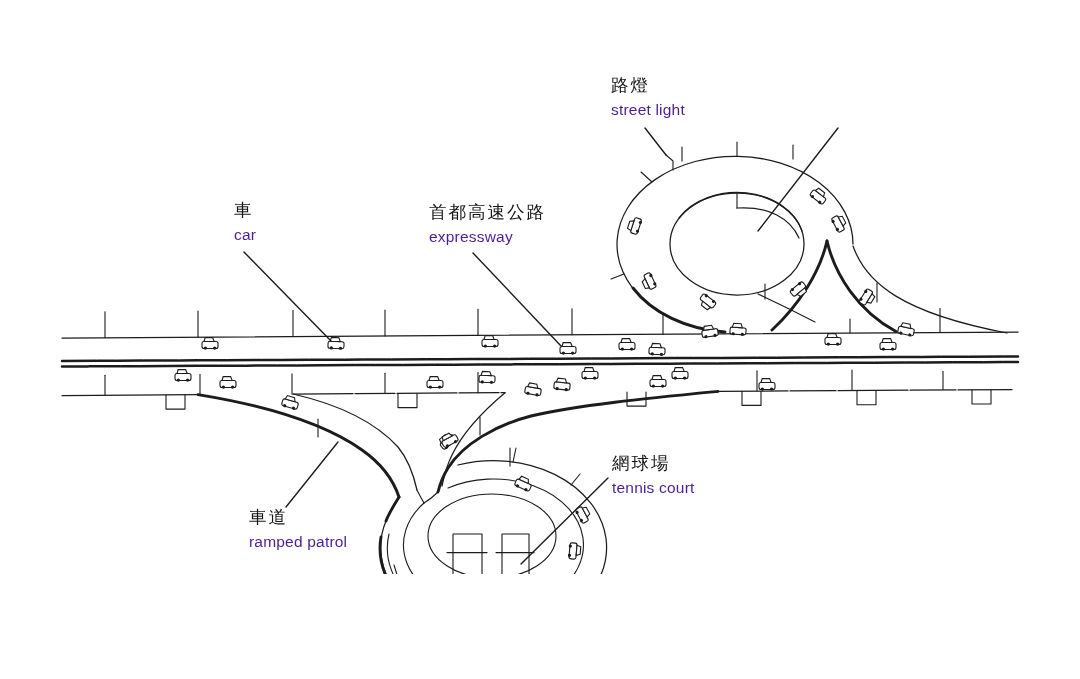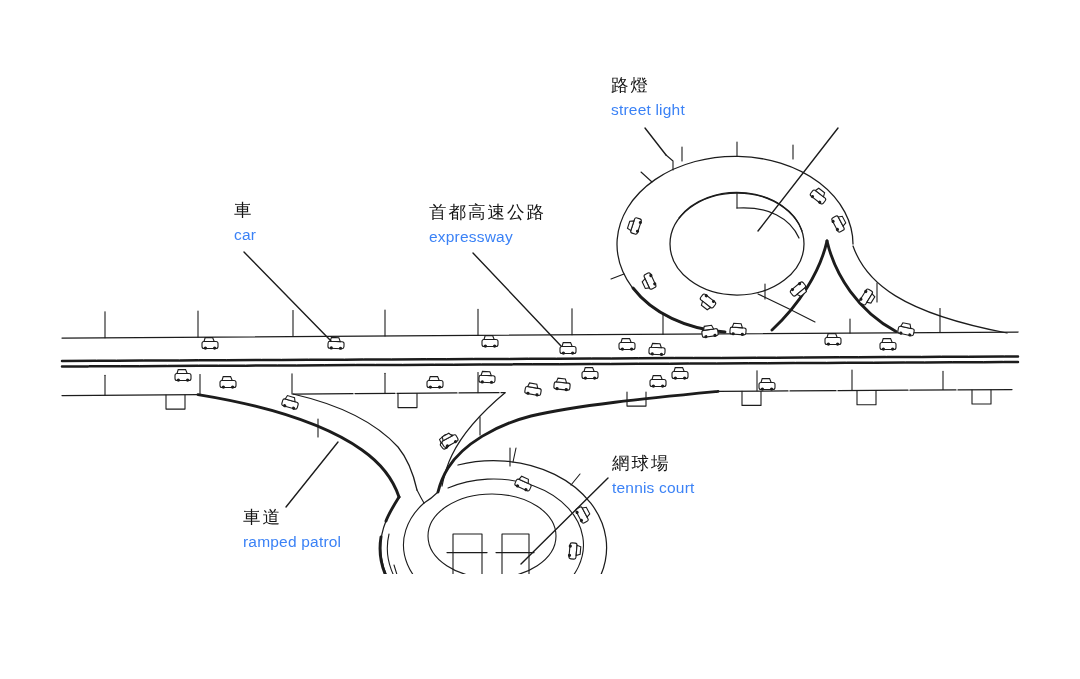--- a/index.html
+++ b/index.html
@@ -2,21 +2,21 @@
 <html><head>
 <meta charset="utf-8">
 <style>
   html,body{margin:0;padding:0;background:#ffffff;}
   .figure{position:relative;width:1080px;height:574px;background:#ffffff;overflow:hidden;
           font-family:"Liberation Sans",sans-serif;}
   .figure svg{position:absolute;left:0;top:0;}
   .lbl{position:absolute;color:#161616;white-space:nowrap;}
   .lbl .zh{display:block;font-size:17.5px;font-weight:500;letter-spacing:2px;line-height:1.25;
            margin-bottom:4px;color:#141414;}
-  .lbl .en{display:block;font-size:15.5px;font-weight:400;letter-spacing:.2px;line-height:1.1;color:#3b82f6;}
+  .lbl .en{display:block;font-size:15.5px;font-weight:400;letter-spacing:.2px;line-height:1.1;color:#4c1d95;}
   
   .ln{fill:none;stroke:#1c1c1c;stroke-width:1.25;stroke-linecap:round;stroke-linejoin:round;}
   .thin{stroke-width:1.1;}
   .med{stroke-width:2.5;}
   .thick{stroke-width:2.9;}
   .leader{fill:none;stroke:#1c1c1c;stroke-width:1.4;stroke-linecap:round;}
   .carbody{fill:#ffffff;stroke:#1c1c1c;stroke-width:1.1;}
   .carwheel{fill:#1c1c1c;stroke:none;}
 </style>
 </head>
@@ -203,18 +203,18 @@
     <span class="en">car</span>
   </div>
   <div class="lbl" style="left:612px;top:453px;">
     <span class="zh">網球場</span>
     <span class="en">tennis court</span>
   </div>
   <div class="lbl" style="left:429px;top:202px;">
     <span class="zh">首都高速公路</span>
     <span class="en">expressway</span>
   </div>
-  <div class="lbl" style="left:243px;top:507px;">
+  <div class="lbl" style="left:249px;top:507px;">
     <span class="zh">車道</span>
     <span class="en">ramped patrol</span>
   </div>
 
 </div>
 
 </body></html>

